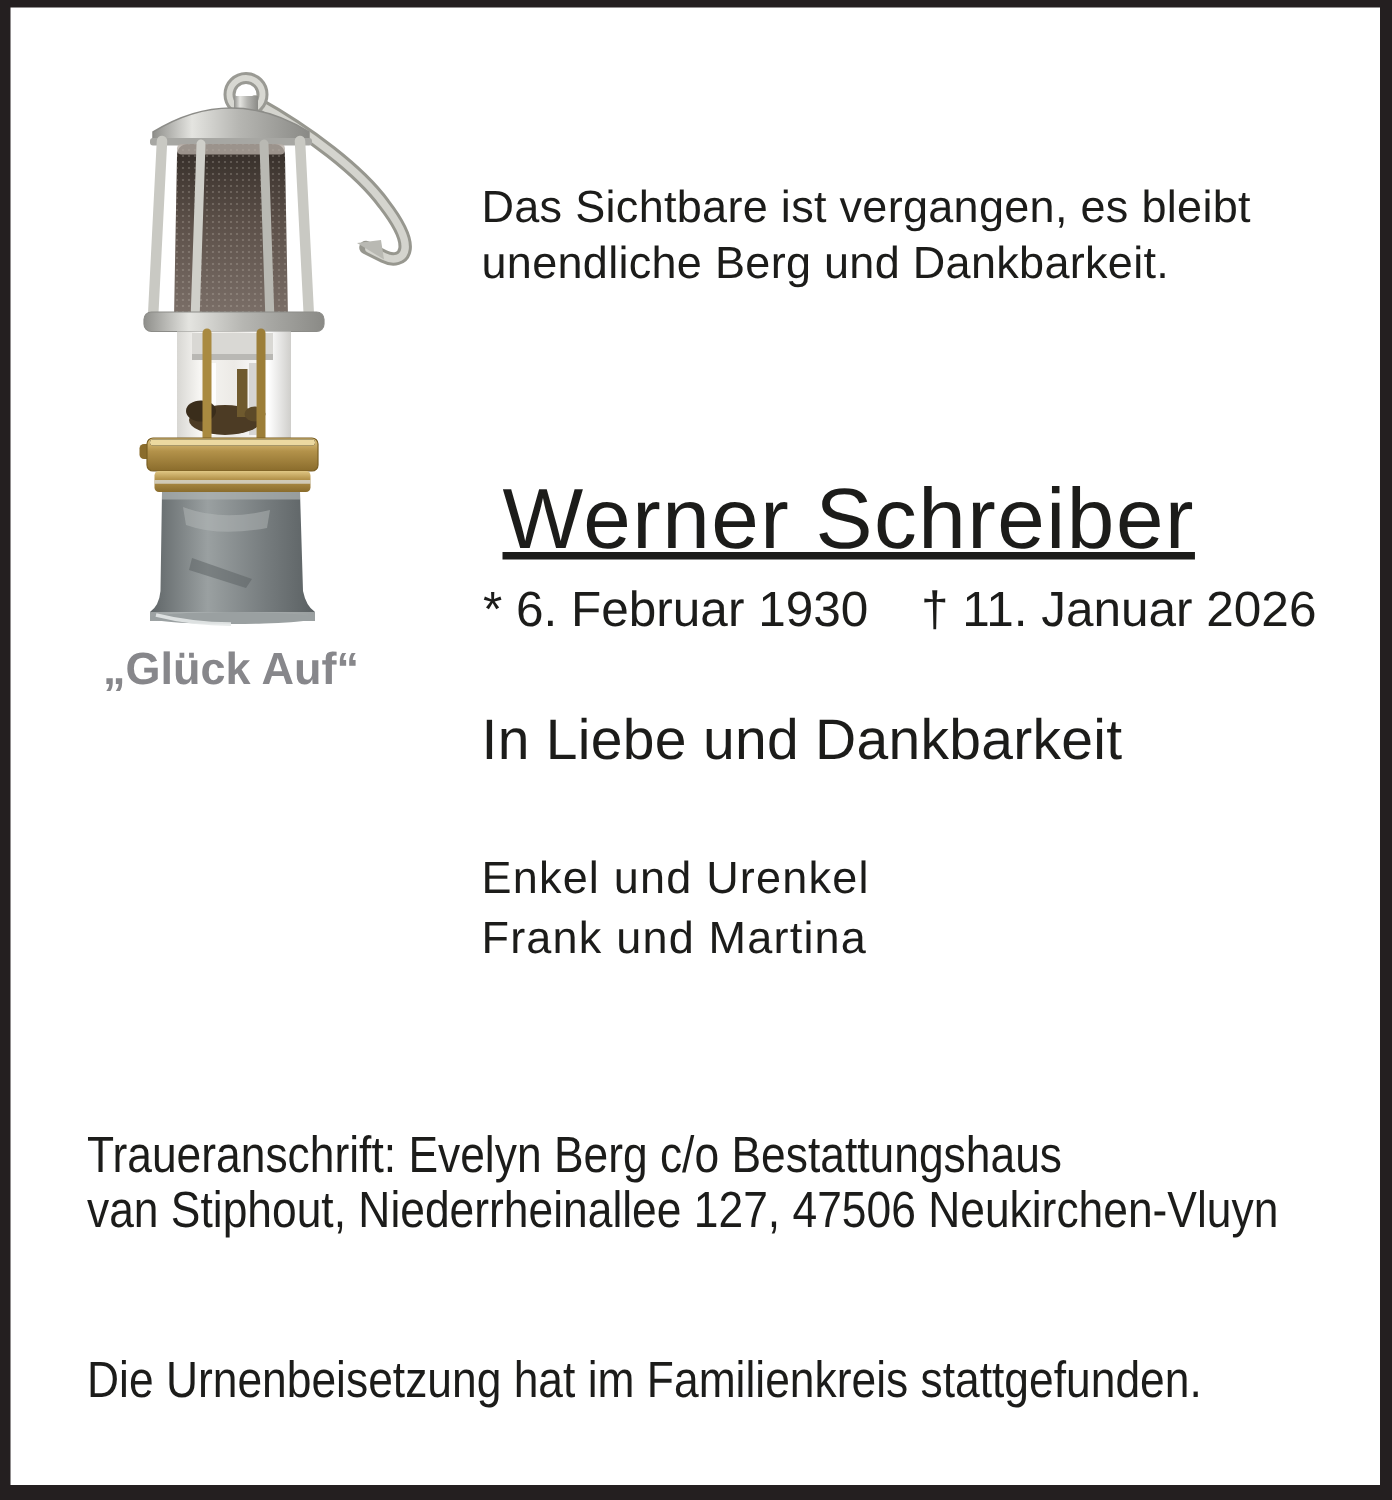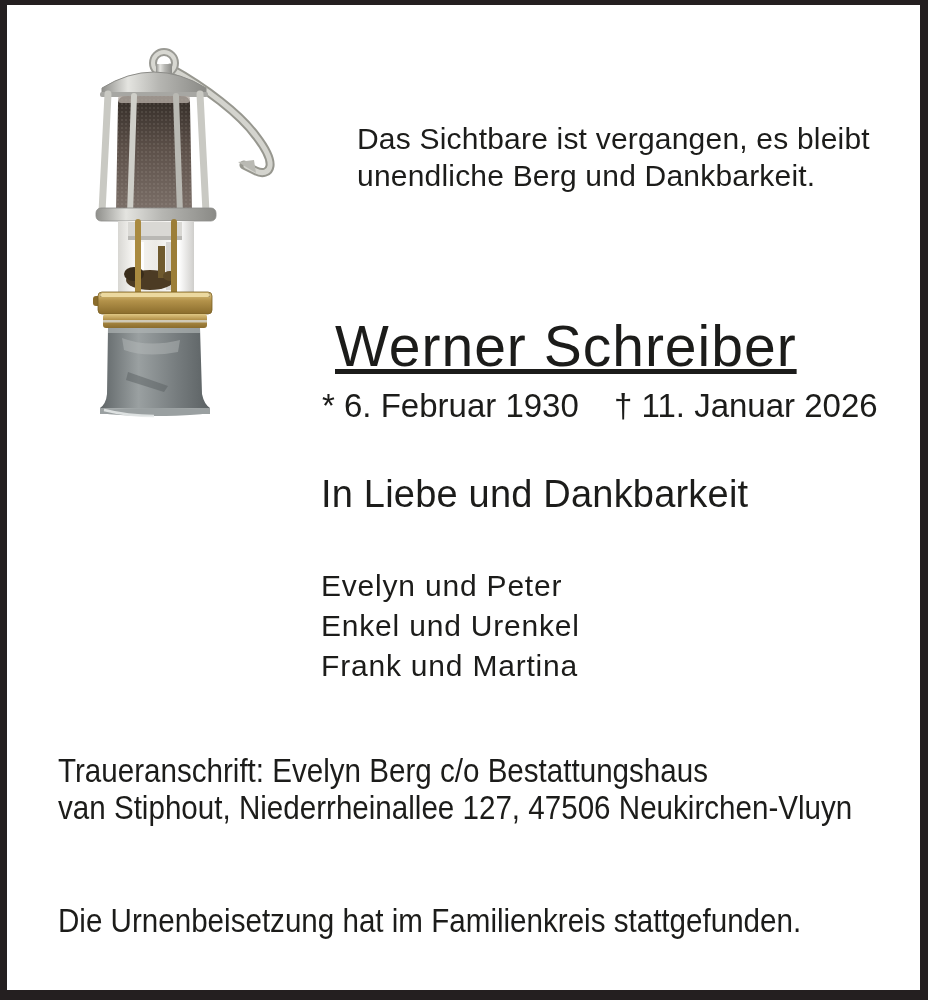--- a/index.html
+++ b/index.html
@@ -12,21 +12,21 @@
     color:#1c1c1a;
   }
   .frame{
     position:absolute;inset:0;
     border-style:solid;border-color:#241f20;
     border-width:5px 8px 10px 7px;
     pointer-events:none;
     box-sizing:border-box;
   }
   .abs{position:absolute;}
-  #epigraph{left:321px;top:120px;font-size:30px;line-height:37px;letter-spacing:.2px;margin-left:36px;}
+  #epigraph{left:321px;top:120px;font-size:30px;line-height:37px;letter-spacing:.2px;}
   #name{left:335px;top:314px;font-size:57px;line-height:65px;letter-spacing:1px;white-space:nowrap;text-decoration:underline;}
   #dates{left:322px;top:386px;font-size:33px;line-height:40px;white-space:nowrap;}
   #dates .death{margin-left:26px;}
   #lamp-caption{left:44px;top:429px;width:220px;text-align:center;
     font-size:30px;line-height:36px;font-weight:bold;color:#87878b;white-space:nowrap;}
   #farewell{left:321px;top:474px;font-size:38px;line-height:41px;letter-spacing:.2px;}
   #mourners{left:321px;top:566px;font-size:30px;line-height:40px;letter-spacing:.8px;}
   #address{left:58px;top:752px;font-size:34px;line-height:37px;white-space:nowrap;}
   #closing{left:58px;top:901px;font-size:34px;line-height:38px;white-space:nowrap;}
   .condensed{display:inline-block;transform:scaleX(0.87);transform-origin:0 0;}
@@ -142,39 +142,39 @@
       <path d="M20 286 L 112 286 L 114 352 Q 116 362 122 366 L 122 372 L 12 372 L 12 366 Q 18 362 19 352 Z" fill="url(#zincG)"></path>
       <rect x="20" y="286" width="92" height="5" fill="#aeb4b4" opacity="0.7"></rect>
       <path d="M34 296 Q 60 306 92 298 L 90 310 Q 58 316 36 308 Z" fill="#b7bdbd" opacity="0.45"></path>
       <path d="M40 330 L 80 344 L 76 350 L 38 338 Z" fill="#5a6062" opacity="0.5"></path>
       <path d="M12 366 L 122 366 L 122 372 L 12 372 Z" fill="#c4c9c9" opacity="0.6"></path>
       <ellipse cx="67" cy="370" rx="55" ry="4" fill="#9aa0a1"></ellipse>
       <path d="M16 368 Q 40 374 66 374" fill="none" stroke="#e4e8e8" stroke-width="2.5" opacity="0.9"></path>
     </g>
   </svg>
 
+  <div id="lamp-caption" class="abs">„Glück Auf“</div>
 
   <div id="epigraph" class="abs">
     <div>Das Sichtbare ist vergangen, es bleibt</div>
     <div>unendliche Berg und Dankbarkeit.</div>
   </div>
 
   <div id="name" class="abs">Werner Schreiber</div>
 
   <div id="dates" class="abs">
     <span class="birth">* 6. Februar 1930</span>
     <span class="death">† 11. Januar 2026</span>
   </div>
 
   <div id="farewell" class="abs">
     <div>In Liebe und Dankbarkeit</div>
   </div>
 
   <div id="mourners" class="abs">
-    <div>Evelyn und Peter</div>
     <div>Enkel und Urenkel</div>
     <div>Frank und Martina</div>
   </div>
 
   <div id="address" class="abs">
     <div><span class="condensed">Traueranschrift: Evelyn Berg c/o Bestattungshaus</span></div>
     <div><span class="condensed">van Stiphout, Niederrheinallee 127, 47506 Neukirchen-Vluyn</span></div>
   </div>
 
   <div id="closing" class="abs">

